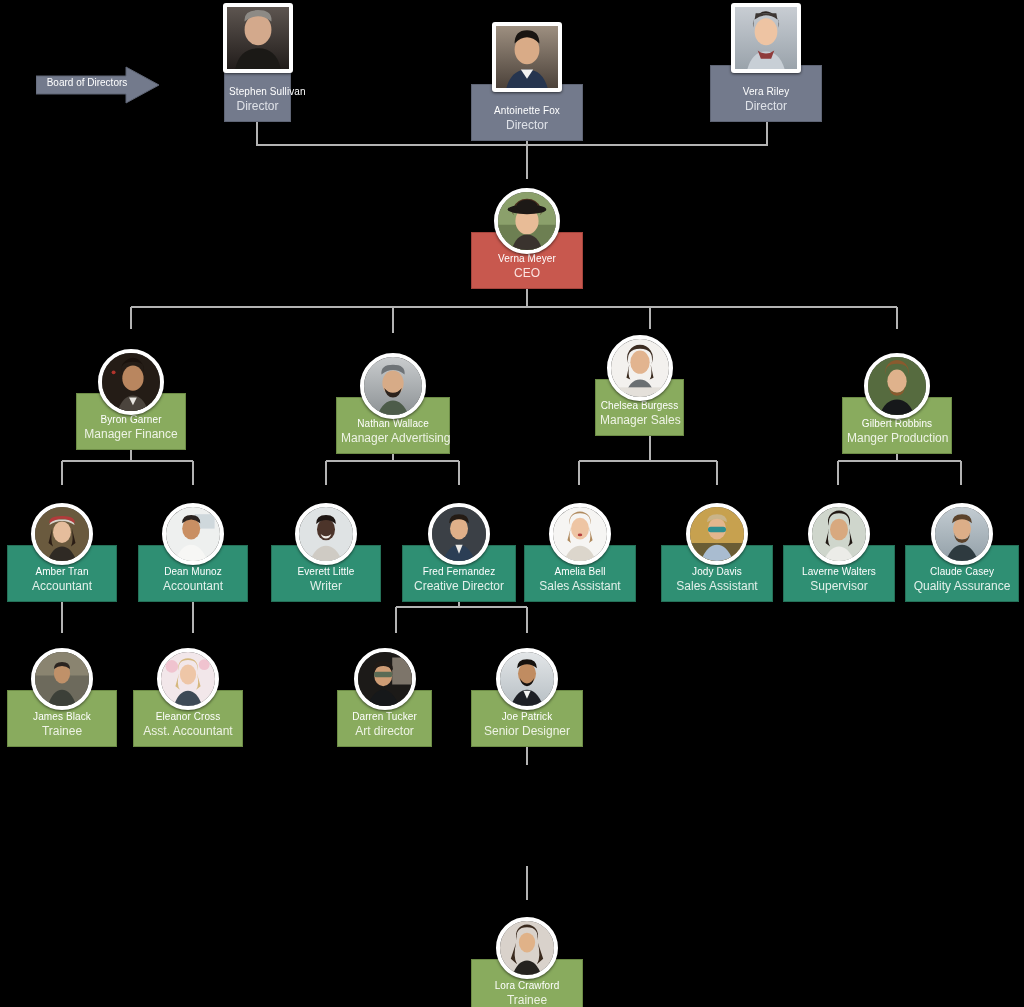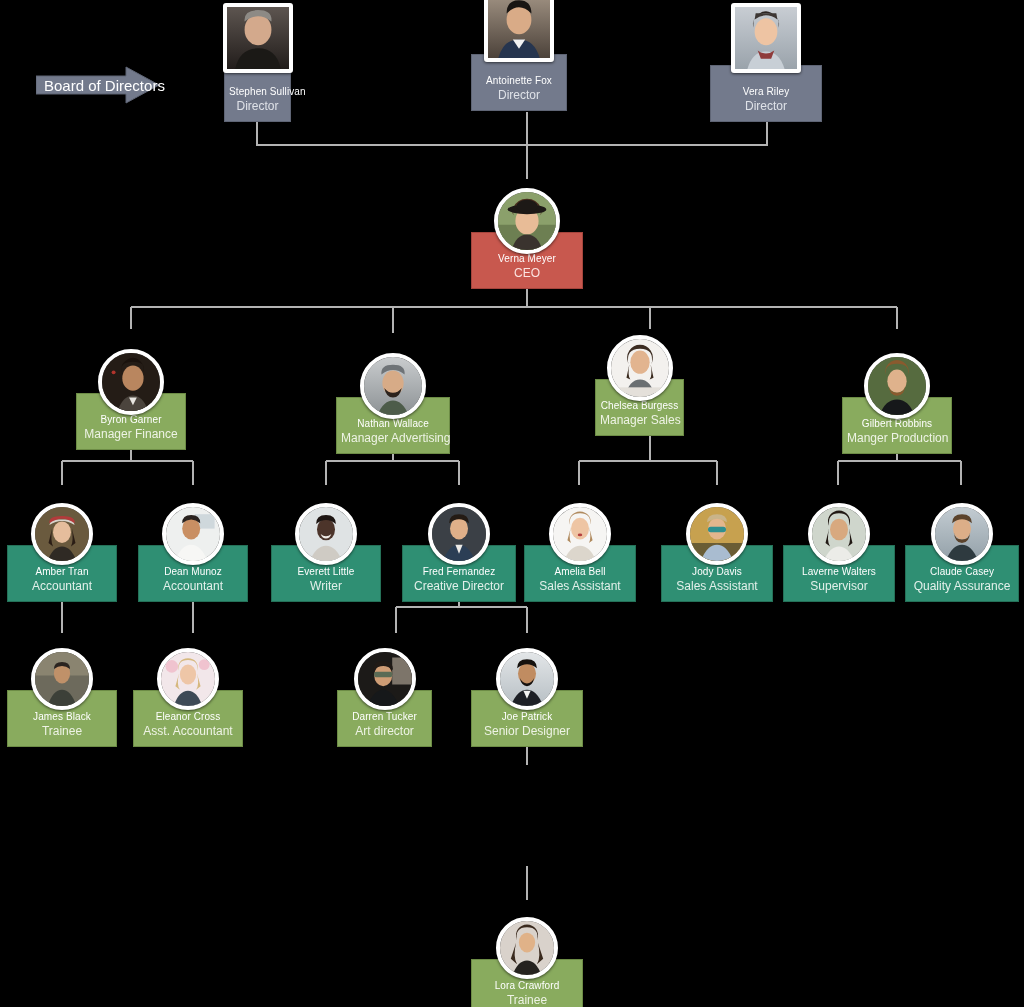--- a/index.html
+++ b/index.html
@@ -157,21 +157,21 @@
     top: 66px;
     width: 124px;
     height: 38px;
   }
   #board-arrow .label {
     position: absolute;
     left: 8px;
     top: 11px;
     width: 86px;
     text-align: center;
-    font-size: 15px;
+    font-size: 10px;
     color: #ffffff;
     white-space: nowrap;
   }
 </style>
 </head>
 <body>
 
 <div id="chart">
 
   <svg id="edges" viewBox="0 0 1024 1007" xmlns="http://www.w3.org/2000/svg">
@@ -242,21 +242,21 @@
           <path d="M17 14q13-10 26 0 1-11-13-11T17 14z" fill="#8d8a85"></path>
           <path d="M8 60q4-20 22-20t22 20z" fill="#1b1916"></path>
         </svg>
     </div>
     <div class="card">
       <span class="name">Stephen Sullivan</span>
       <span class="title">Director</span>
     </div>
   </div>
 
-  <div class="node director" style="left:471px; top:54px; width:96px;">
+  <div class="node director" style="left:471px; top:84px; width:112px;">
     <div class="avatar">
       <svg class="ph" viewBox="0 0 60 60" preserveAspectRatio="none">
           <defs>
             <linearGradient id="g2" x1="0" y1="0" x2="0" y2="1">
               <stop offset="0" stop-color="#9d8f80"></stop>
               <stop offset="1" stop-color="#4c423a"></stop>
             </linearGradient>
           </defs>
           <rect width="60" height="60" fill="url(#g2)"></rect>
           <ellipse cx="30" cy="23" rx="12" ry="14" fill="#d9ab87"></ellipse>

